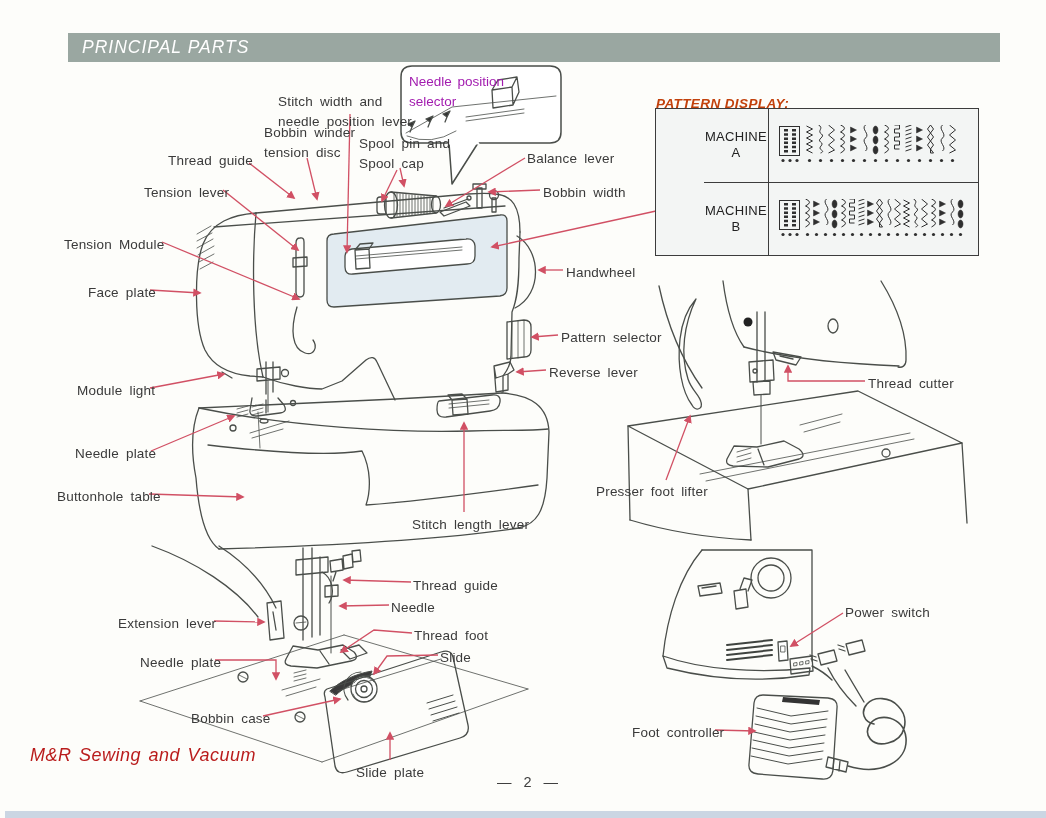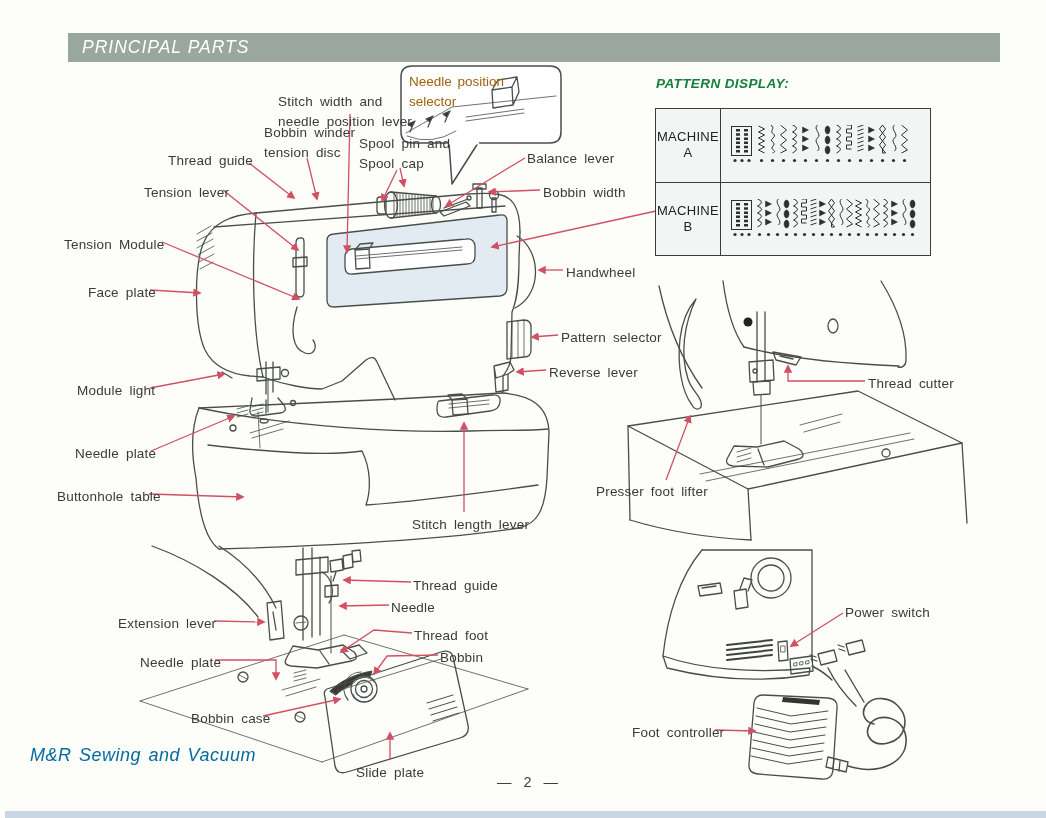--- a/index.html
+++ b/index.html
@@ -4,35 +4,35 @@
 <style>
   html,body{margin:0;padding:0;background:#fff;}
   .page{position:relative;width:1046px;height:818px;background:#fdfdfa;overflow:hidden;
         font-family:"Liberation Sans",sans-serif;}
   .header-bar{position:absolute;left:68px;top:33px;width:932px;height:29px;background:#9aa7a1;}
   .header-bar .t{font-style:italic;font-weight:normal;font-size:17.5px;color:#ffffff;
         letter-spacing:1px;line-height:29px;padding-left:14px;}
   .lbl{position:absolute;font-size:13.5px;color:#3a3a3a;letter-spacing:.2px;word-spacing:3px;
         white-space:nowrap;line-height:1.45;}
   .lbl.wrap{white-space:normal;}
-  .pd-title{position:absolute;left:656px;top:76px;font-size:13.5px;font-weight:bold;
-        font-style:italic;color:#15803d;letter-spacing:.4px;}
+  .pd-title{position:absolute;left:656px;top:96px;font-size:13.5px;font-weight:bold;
+        font-style:italic;color:#c2410c;letter-spacing:.4px;}
   .pd-box{position:absolute;left:655px;top:108px;width:274px;height:146px;
-        border:1.5px solid #3c3c3c;background:#f3f5f4;display:flex;flex-direction:column;}
+        border:1.5px solid #3c3c3c;background:#f3f5f4;display:flex;flex-direction:column;padding-left:48px;}
   .pd-row{flex:1;display:flex;align-items:center;}
   .pd-row + .pd-row{border-top:1.5px solid #3c3c3c;}
   .pd-machine{width:64px;align-self:stretch;border-right:1.5px solid #3c3c3c;display:flex;
         flex-direction:column;align-items:center;justify-content:center;font-size:13px;
         color:#222;line-height:1.25;letter-spacing:.3px;}
   .pd-patterns{flex:1;display:flex;align-items:center;justify-content:flex-start;
         gap:2px;padding-left:8px;}
   .callout-text{position:absolute;left:409px;top:72px;width:112px;font-size:13.5px;
-        color:#a16207;word-spacing:2px;line-height:1.5;}
+        color:#a21caf;word-spacing:2px;line-height:1.5;}
   .watermark{position:absolute;left:30px;top:745px;font-size:18px;font-style:italic;
-        color:#0369a1;letter-spacing:.5px;word-spacing:2px;}
+        color:#b91c1c;letter-spacing:.5px;word-spacing:2px;}
   .page-num{position:absolute;left:497px;top:774px;font-size:14.5px;color:#3f3f3f;
         word-spacing:8px;}
   .bottom-strip{position:absolute;left:5px;right:0;bottom:0;height:7px;background:#cbd6e3;}
   svg.layer{position:absolute;left:0;top:0;}
   .art{stroke:#4a4e4a;stroke-width:1.3;fill:none;stroke-linecap:round;stroke-linejoin:round;}
   .thin{stroke-width:.8;}
   .leader{stroke:#d15064;stroke-width:1.3;fill:none;}
 </style>
 </head>
 <body>
@@ -409,21 +409,21 @@
   <div class="lbl" style="left:549px;top:363px">Reverse lever</div>
   <div class="lbl" style="left:77px;top:381px">Module light</div>
   <div class="lbl" style="left:75px;top:444px">Needle plate</div>
   <div class="lbl" style="left:57px;top:487px">Buttonhole table</div>
   <div class="lbl" style="left:412px;top:515px">Stitch length lever</div>
 
   <div class="lbl" style="left:413px;top:576px">Thread guide</div>
   <div class="lbl" style="left:391px;top:598px">Needle</div>
   <div class="lbl" style="left:118px;top:614px">Extension lever</div>
   <div class="lbl" style="left:414px;top:626px">Thread foot</div>
-  <div class="lbl" style="left:440px;top:648px">Bobbin</div>
+  <div class="lbl" style="left:440px;top:648px">Slide</div>
   <div class="lbl" style="left:140px;top:653px">Needle plate</div>
   <div class="lbl" style="left:191px;top:709px">Bobbin case</div>
   <div class="lbl" style="left:356px;top:763px">Slide plate</div>
 
   <div class="lbl" style="left:868px;top:374px">Thread cutter</div>
   <div class="lbl" style="left:596px;top:482px">Presser foot lifter</div>
 
   <div class="lbl" style="left:845px;top:603px">Power switch</div>
   <div class="lbl" style="left:632px;top:723px">Foot controller</div>
 

